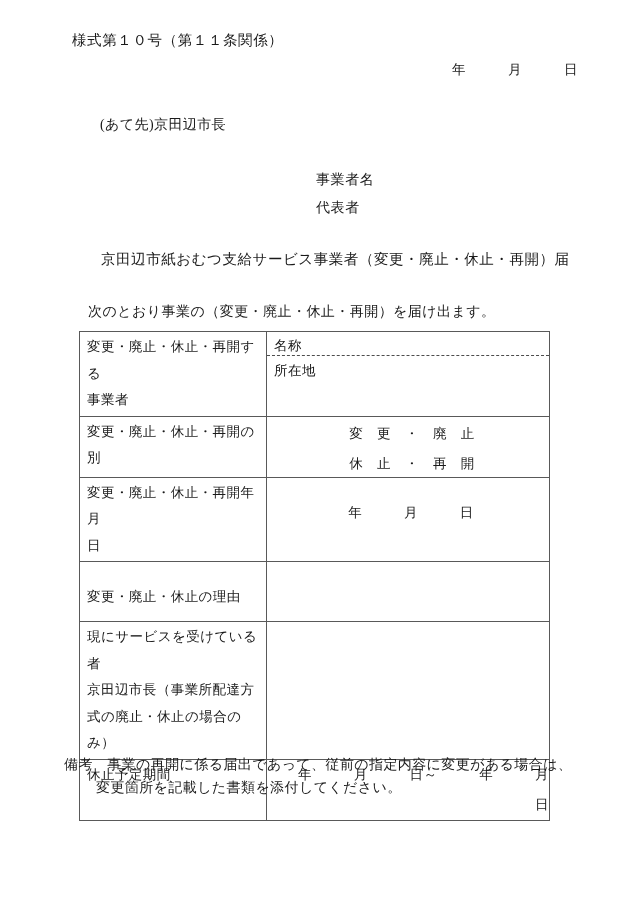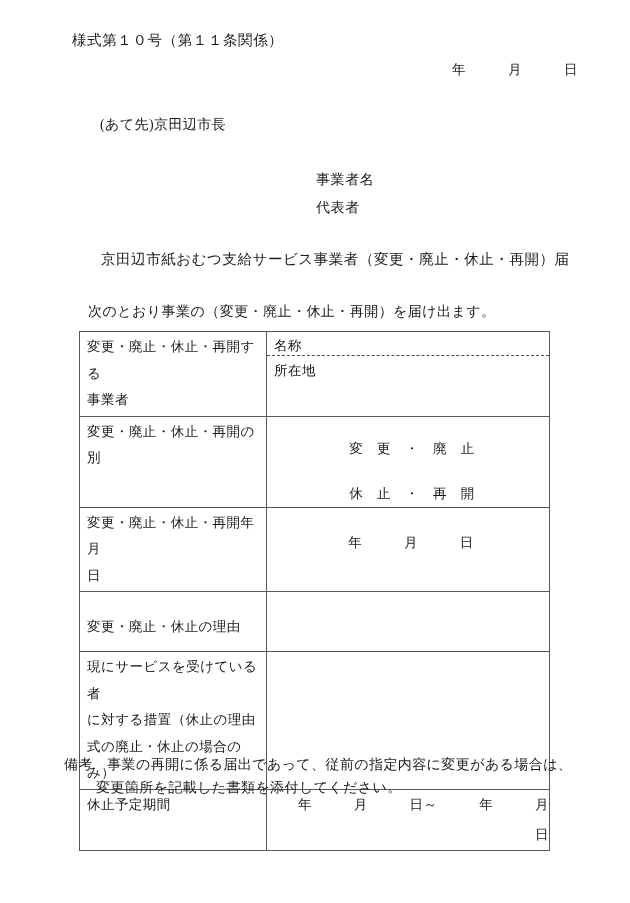--- a/index.html
+++ b/index.html
@@ -110,21 +110,21 @@
     line-height: 23px;
   }
   .addr-block {
     padding: 2px 6px 0 7px;
     line-height: 25px;
   }
 
   .kind-line {
     text-align: center;
     line-height: 26px;
-    padding-top: 19px;
+    padding-top: 4px;
     letter-spacing: 0.45px;
   }
   .kind-line-1 { padding-left: 8px; }
   .kind-line-2 { padding-left: 8px; }
 
   .date-line {
     text-align: center;
     padding-top: 22px;
     letter-spacing: 0.45px;
     padding-left: 6px;
@@ -221,21 +221,21 @@
         <td>
           <div class="val"></div>
         </td>
       </tr>
 
 
       <tr class="r-measure">
         <td>
           <div class="lbl">
             <div>現にサービスを受けている者</div>
-            <div>に対する措置（休止の理由</div>
+            <div>京田辺市長（事業所配達方</div>
             <div>式の廃止・休止の場合のみ）</div>
           </div>
         </td>
         <td>
           <div class="val"></div>
         </td>
       </tr>
 
       <tr class="r-suspend">
         <td>

